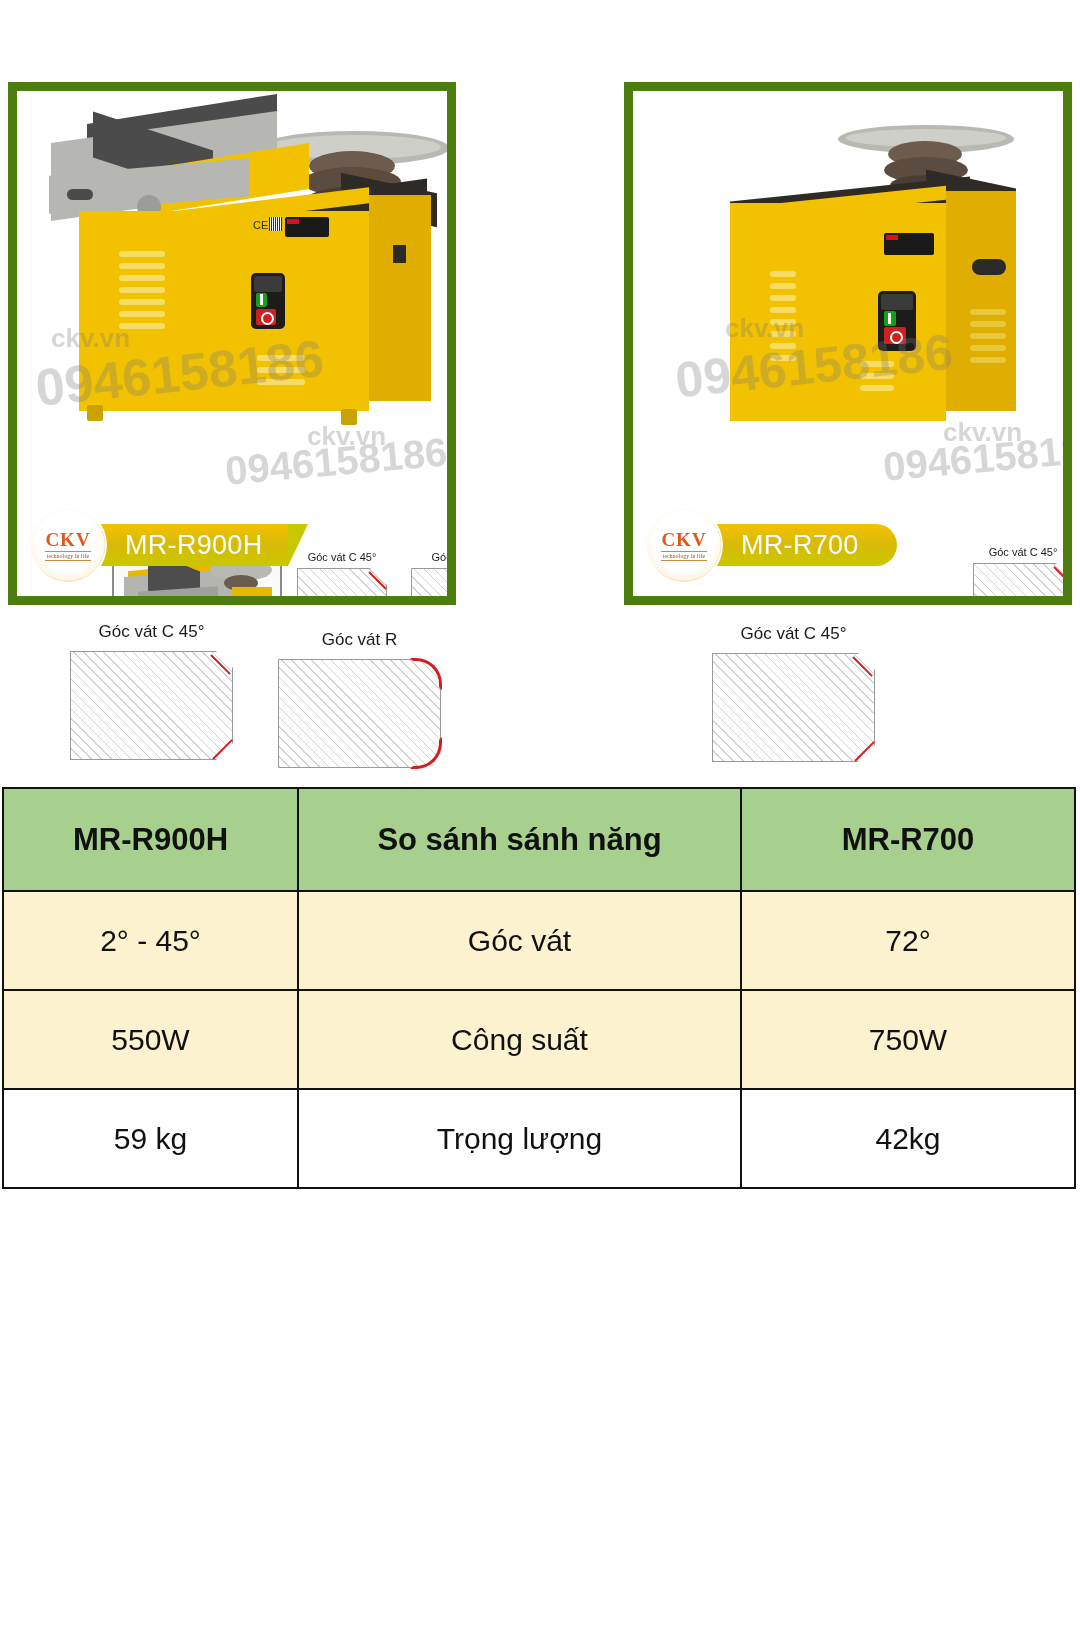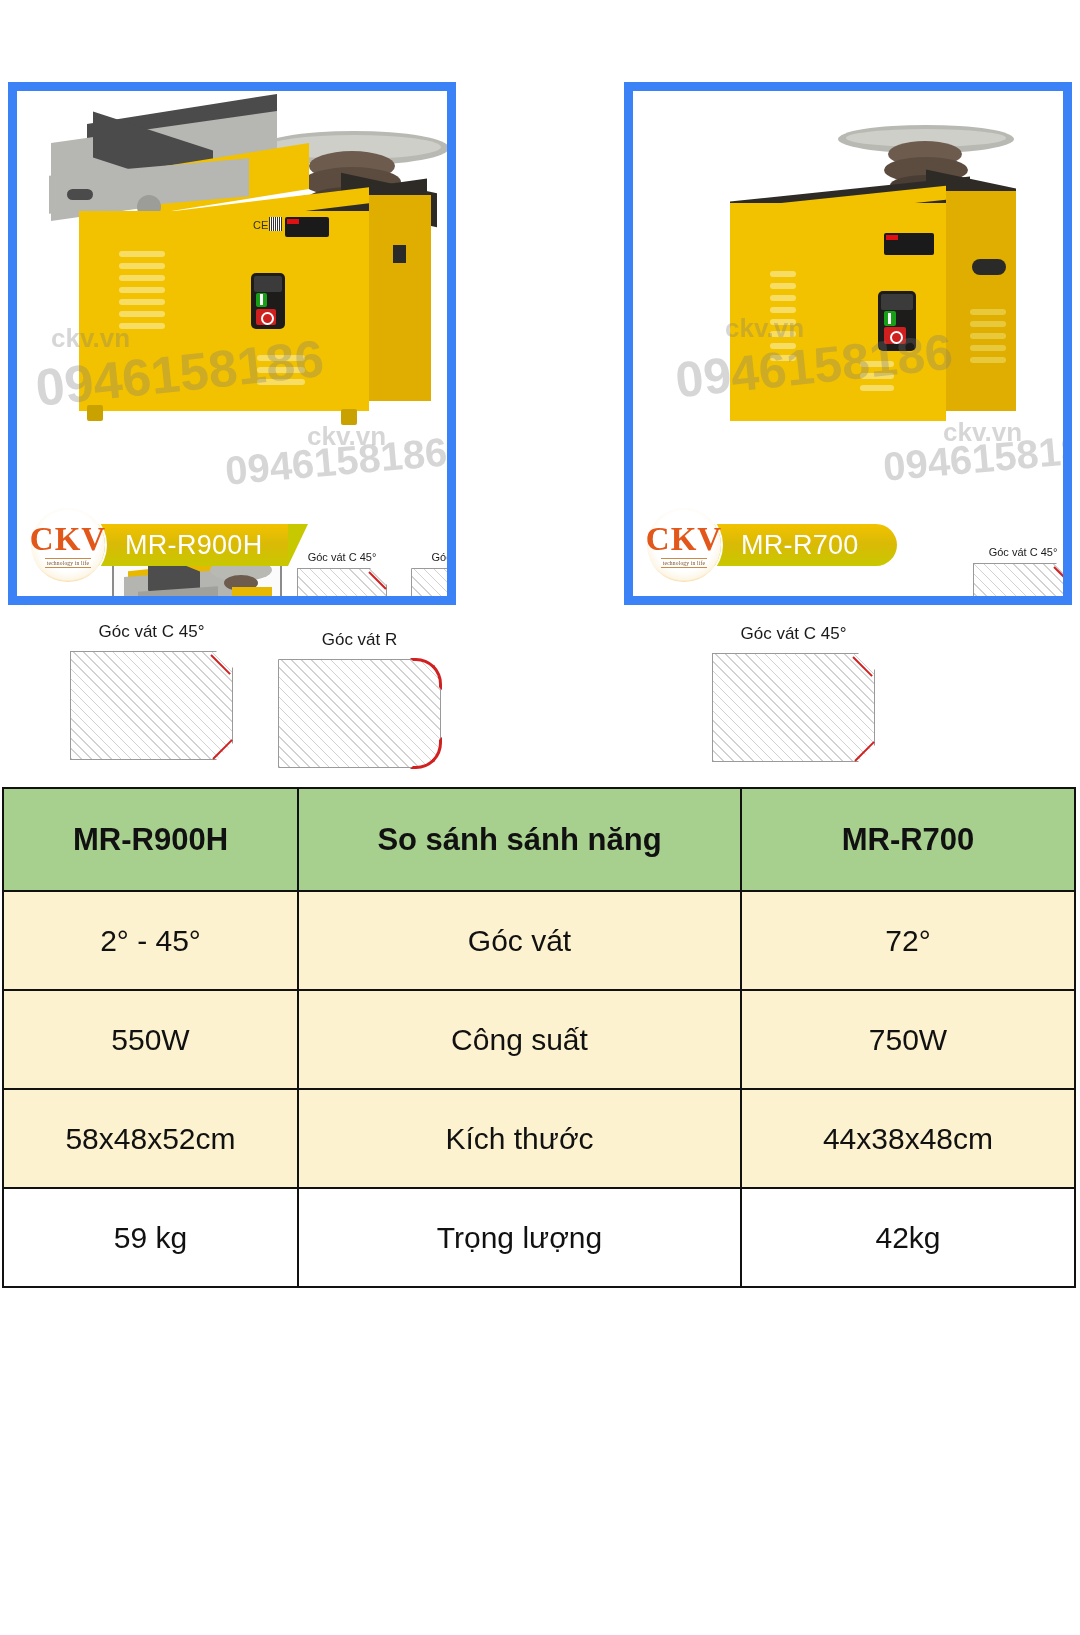--- a/index.html
+++ b/index.html
@@ -24,21 +24,21 @@
   }
 
   
   .panels{
     position:absolute;top:82px;left:0;width:1080px;height:530px;
     display:flex;justify-content:space-between;
     padding:0 8px;box-sizing:border-box;
   }
   .panel{
     position:relative;width:448px;height:523px;
-    border:9px solid #3b82f6;background:#ffffff;box-sizing:border-box;
+    border:9px solid #4d7c0f;background:#ffffff;box-sizing:border-box;
     overflow:hidden;
   }
 
   
   .machine{position:absolute;}
 
   .mach-a{left:24px;top:18px;width:420px;height:330px;}
   .mach-b{left:55px;top:22px;width:360px;height:330px;}
 
   
@@ -78,21 +78,21 @@
   
   .badge-row{position:absolute;bottom:14px;left:14px;display:flex;align-items:center;}
   .ckv-logo{
     position:relative;width:74px;height:74px;border-radius:50%;
     background:radial-gradient(circle at 50% 45%,#ffffff 55%,#fdf6e6 70%,#f0a020 82%,#d83a12 92%,#ffffff 100%);
     box-shadow:0 0 0 2px #ffffff;
     display:flex;flex-direction:column;align-items:center;justify-content:center;
     z-index:3;flex:none;
   }
   .ckv-logo .ckv-text{
-    color:#e2571a;font-size:33px;font-weight:bold;letter-spacing:1px;line-height:1;
+    color:#e2571a;font-size:19px;font-weight:bold;letter-spacing:1px;line-height:1;
     font-family:"Liberation Serif","DejaVu Serif",serif;
   }
   .ckv-logo .ckv-tag{
     color:#7a4a22;font-size:5.5px;letter-spacing:.2px;margin-top:2px;
     border-top:1px solid #c98b46;border-bottom:1px solid #c98b46;padding:1px 2px;
     font-family:"Liberation Serif","DejaVu Serif",serif;
   }
   .ribbon{
     position:relative;margin-left:-24px;height:42px;min-width:200px;
     display:flex;align-items:center;padding-left:44px;padding-right:26px;
@@ -391,25 +391,20 @@
         <tr class="alt">
           <td>2° - 45°</td>
           <td>Góc vát</td>
           <td>72°</td>
         </tr>
         <tr class="alt">
           <td>550W</td>
           <td>Công suất</td>
           <td>750W</td>
         </tr>
-        <tr class="alt">
-          <td>58x48x52cm</td>
-          <td>Kích thước</td>
-          <td>44x38x48cm</td>
-        </tr>
         <tr class="plain">
           <td>59 kg</td>
           <td>Trọng lượng</td>
           <td>42kg</td>
         </tr>
       </tbody>
     </table>
   </div>
 
 

